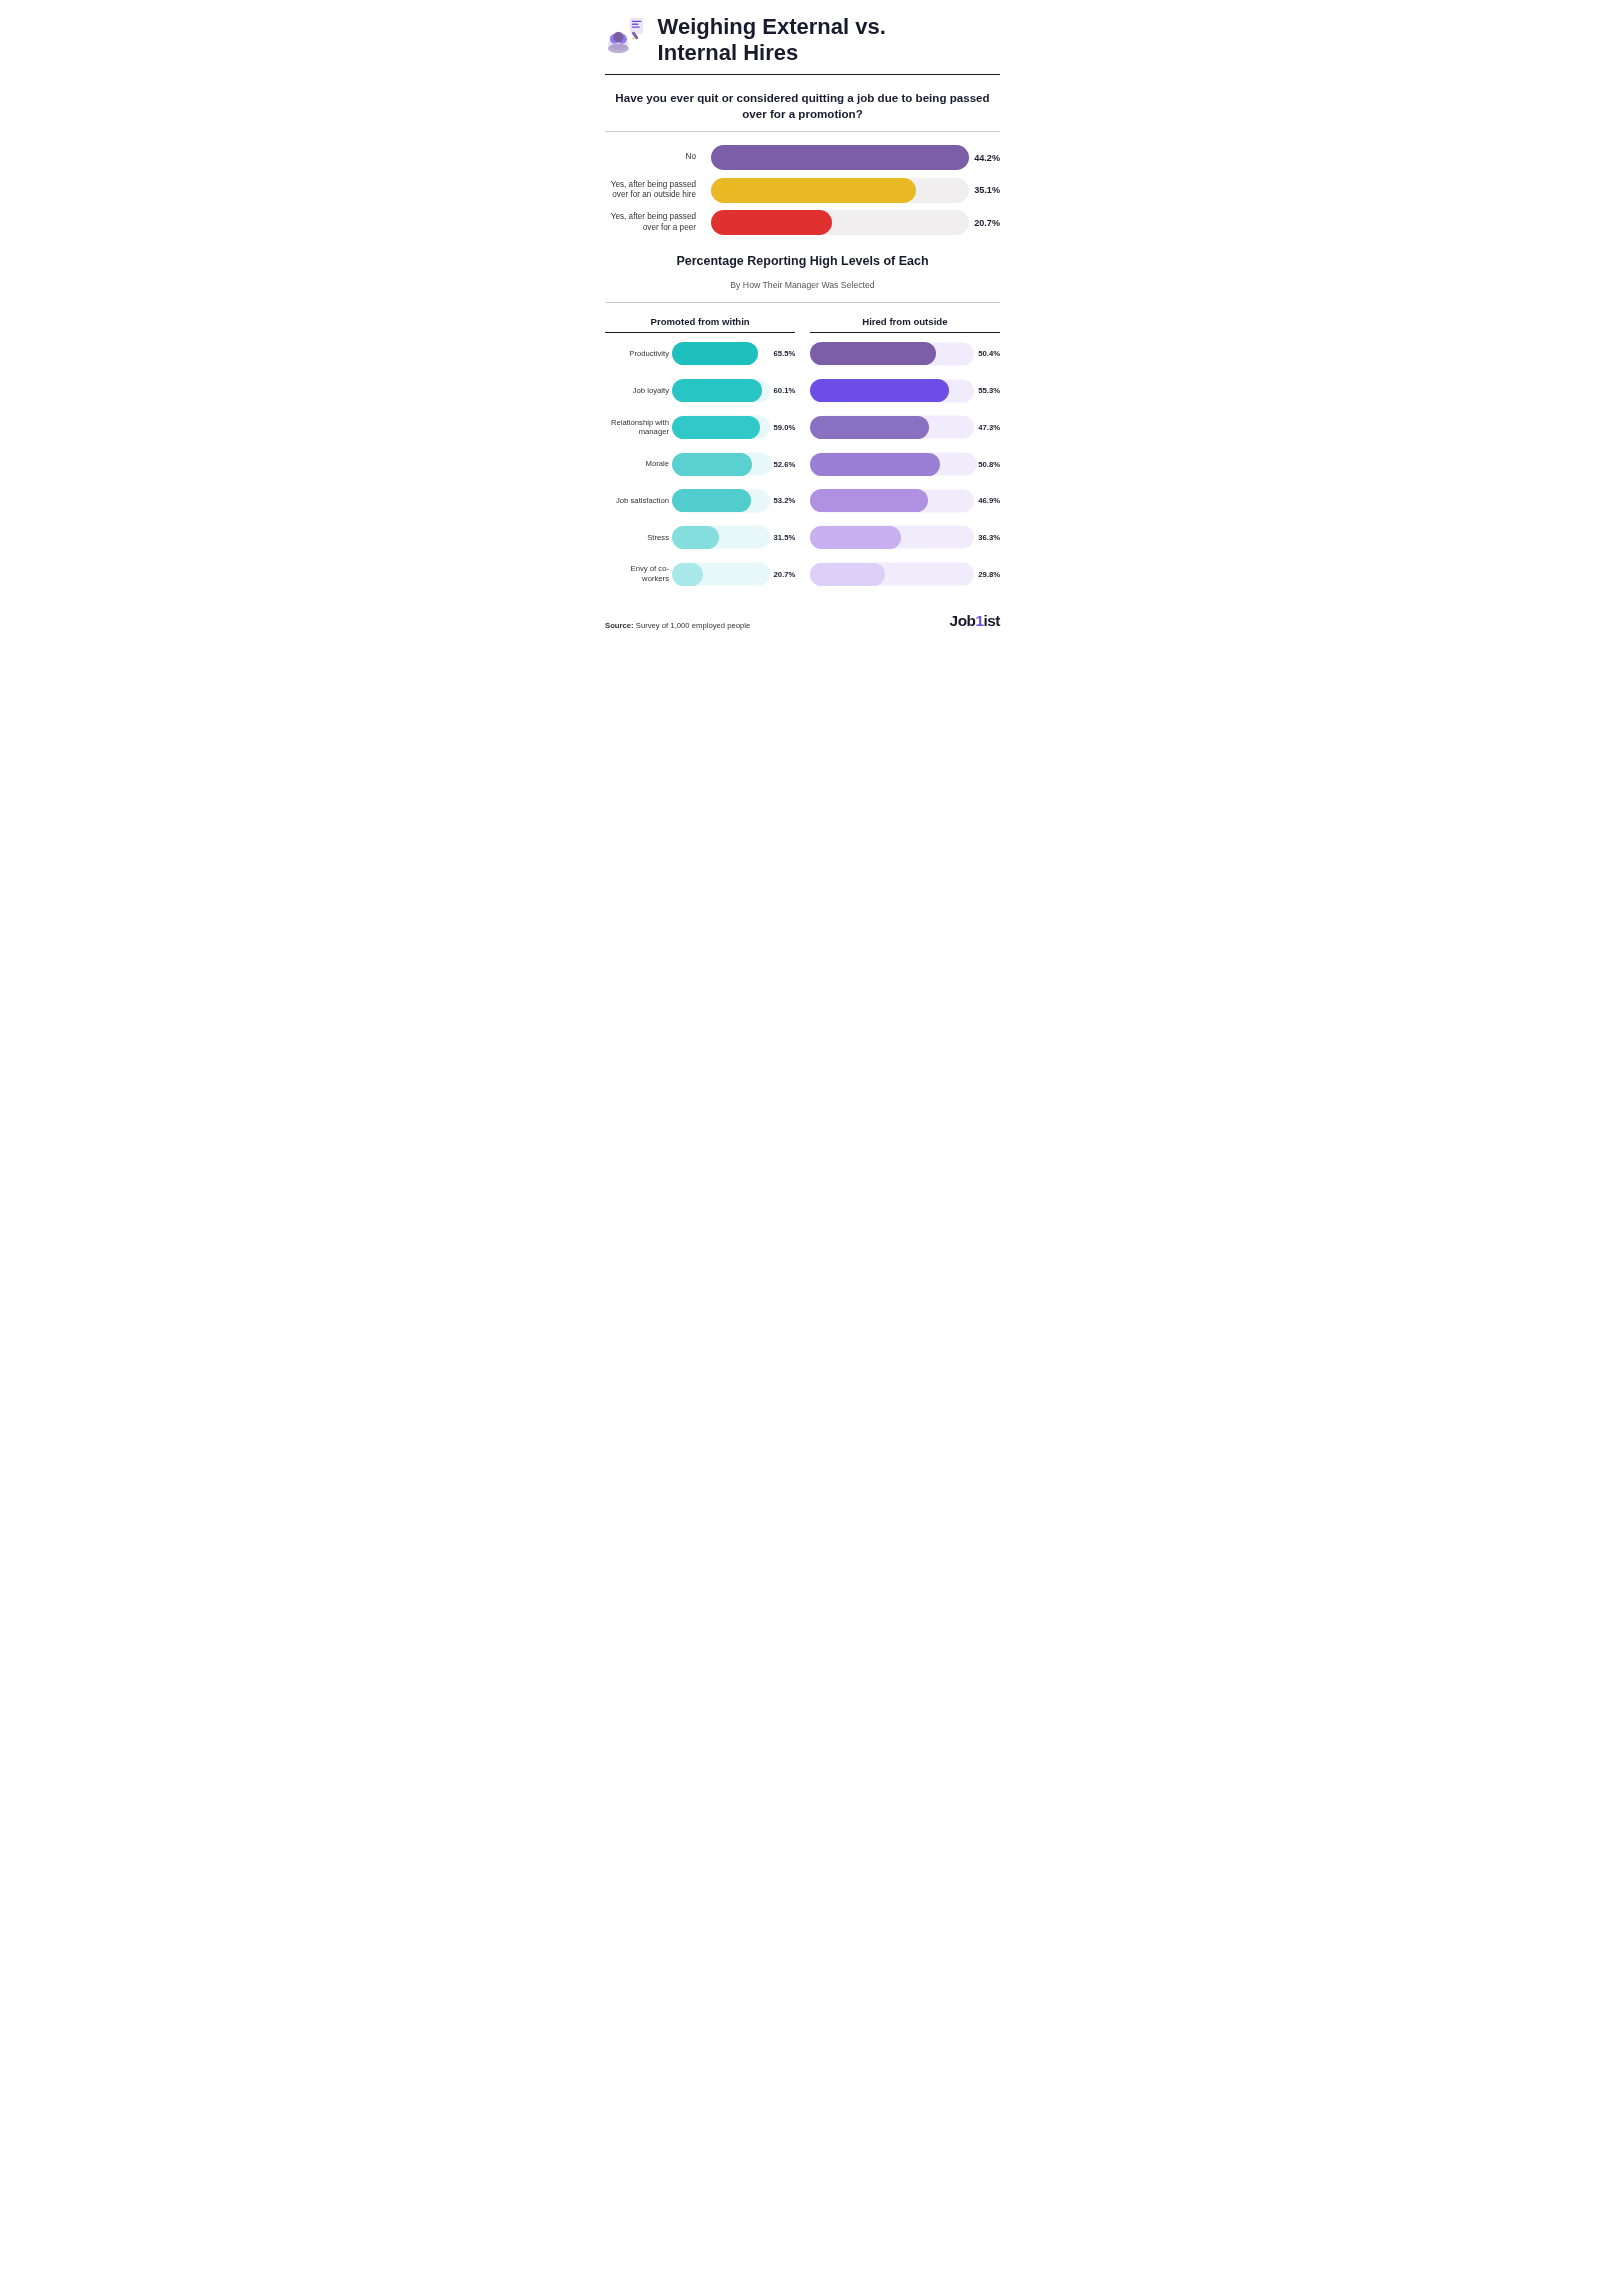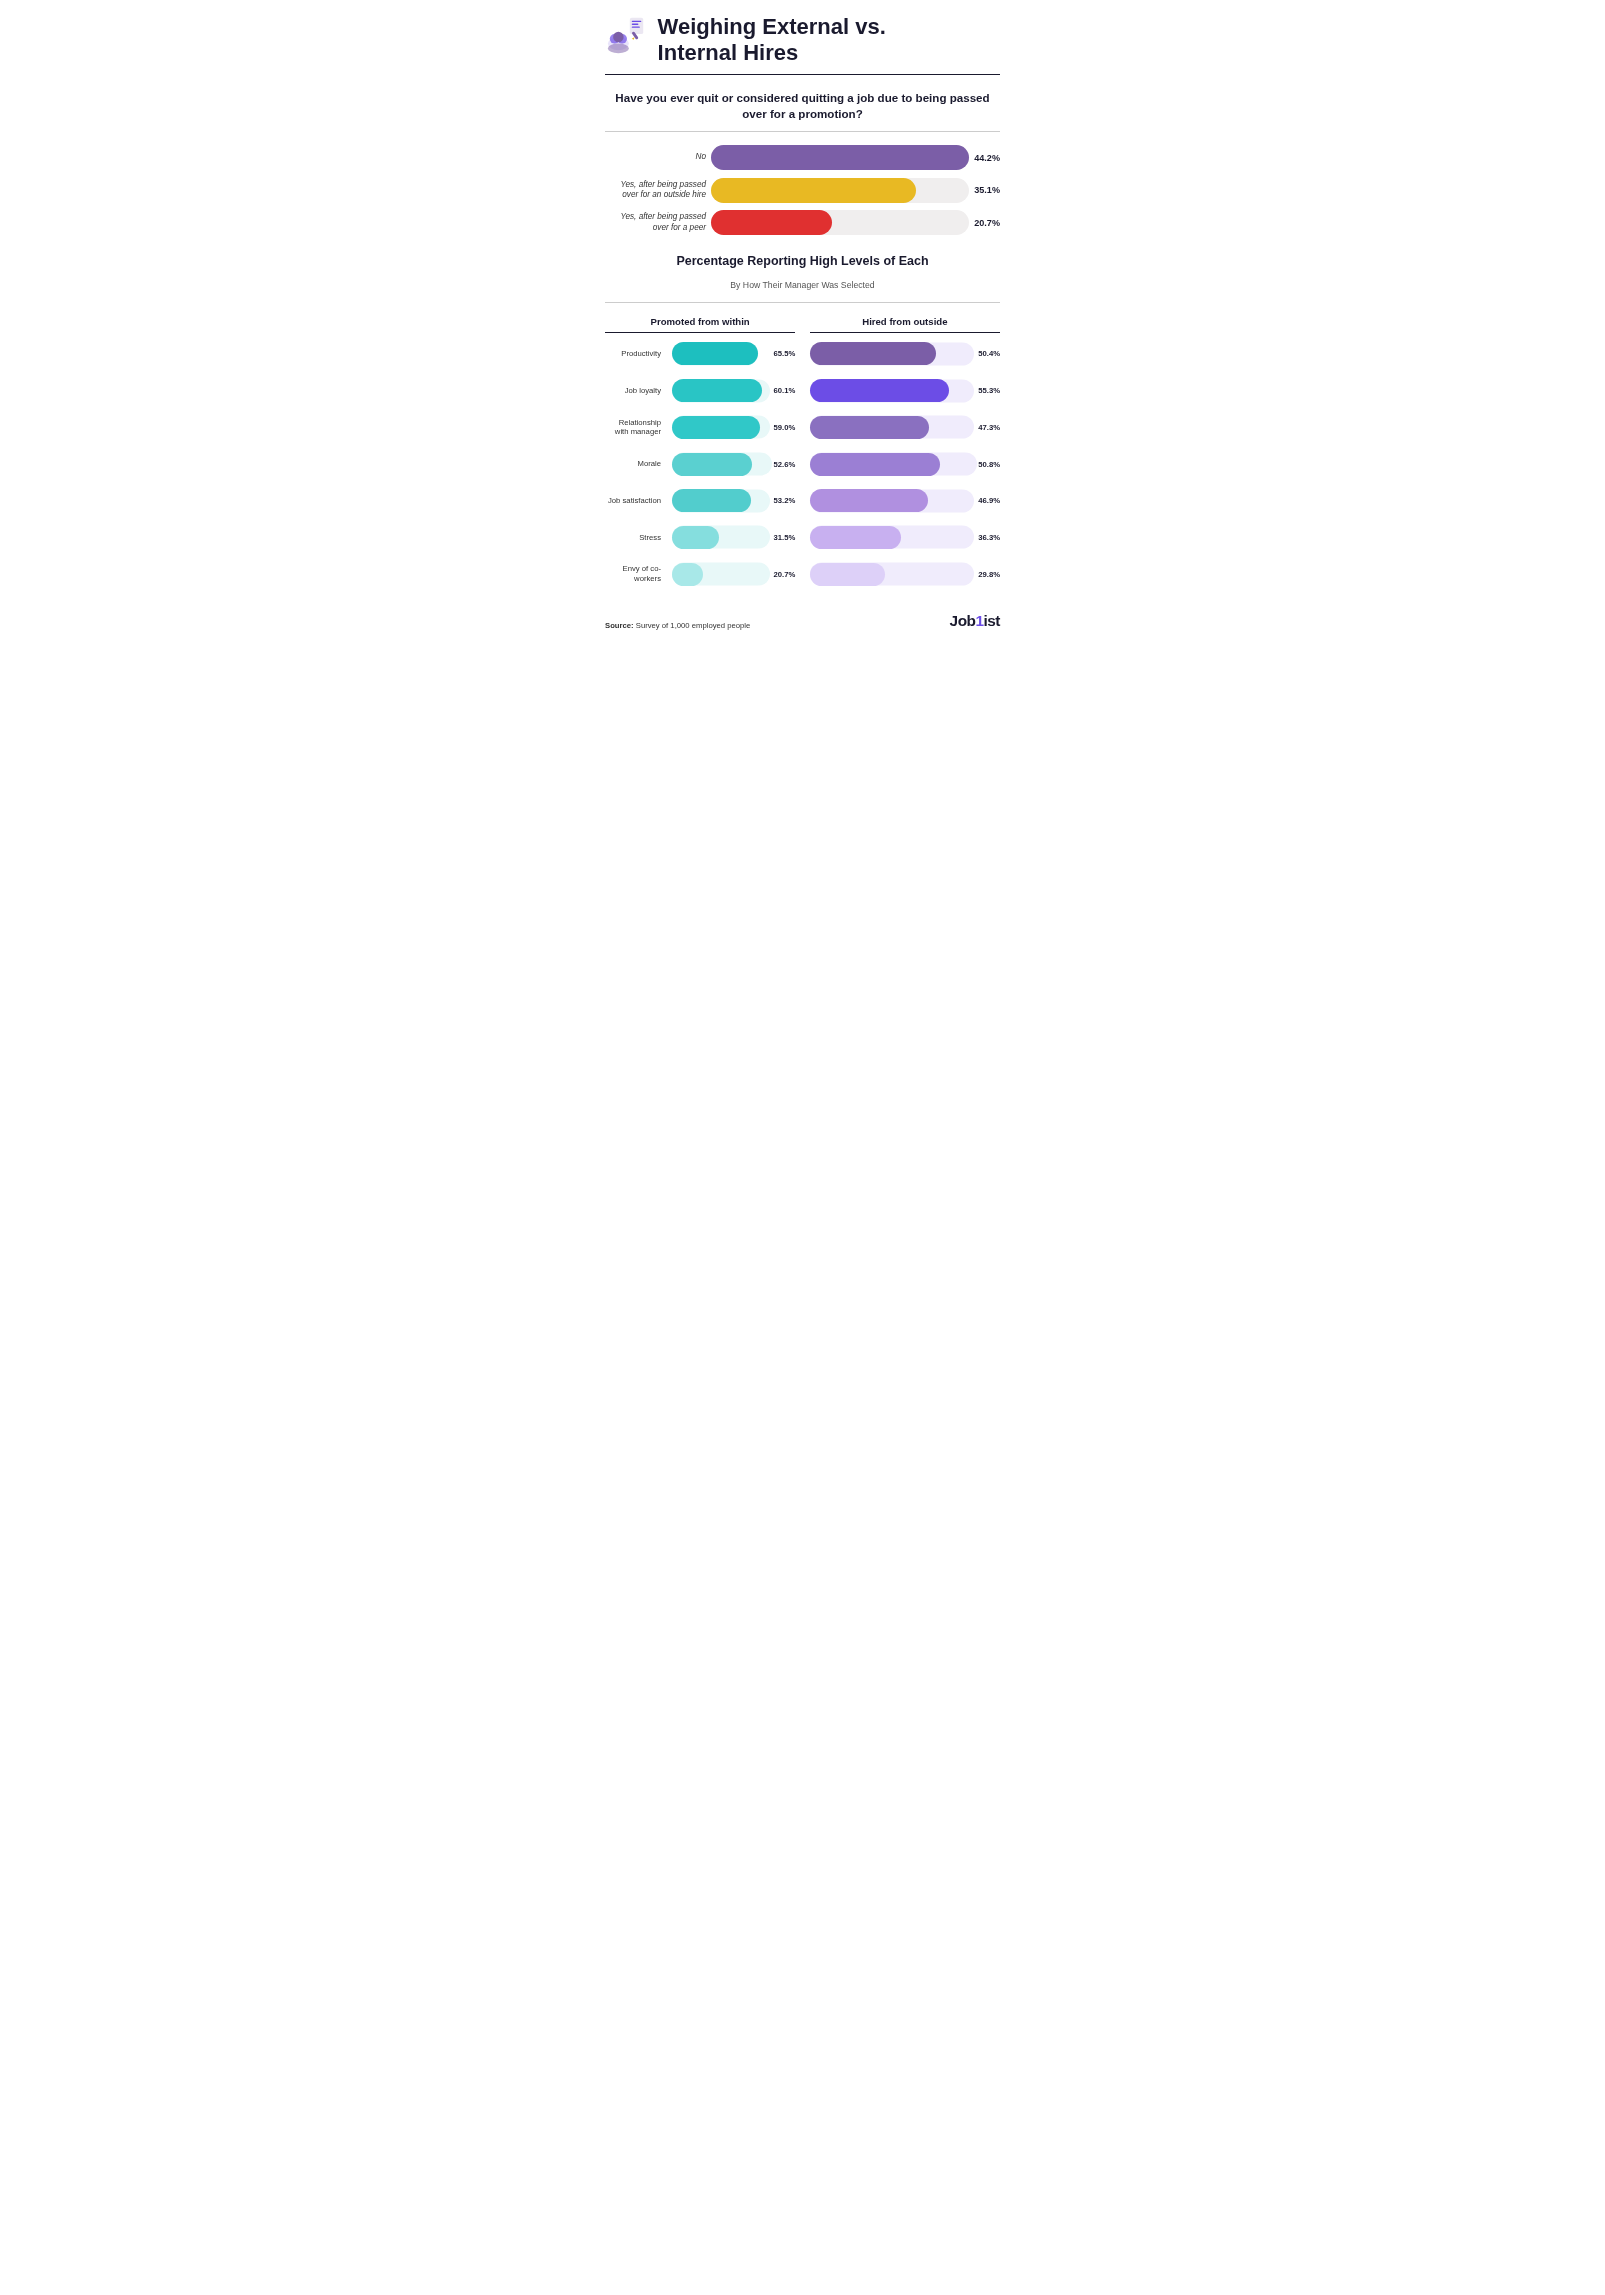--- a/index.html
+++ b/index.html
@@ -59,22 +59,21 @@
       align-items: center;
       margin-bottom: 7.7px;
     }
     .bar-label-1 {
       width: 106px;
       font-size: 8.2px;
       color: #333;
       flex-shrink: 0;
       line-height: 1.3;
       text-align: right;
-      padding-right: 5px;
-      font-style: italic;
+      padding-right: 15px;
     }
     .bar-track-1 {
       flex: 1;
       position: relative;
       height: 25px;
       display: flex;
       align-items: center;
     }
     .bar-fill-1 {
       height: 25px;
@@ -136,21 +135,21 @@
       min-height: 28px;
     }
     
     .bar-row-2-left .bar-label-2 {
       width: 67px;
       font-size: 7.7px;
       color: #333;
       flex-shrink: 0;
       line-height: 1.25;
       text-align: right;
-      padding-right: 11px;
+      padding-right: 3px;
     }
     .bar-container-2 {
       flex: 1;
       display: flex;
       align-items: center;
     }
     .bar-fill-2 {
       height: 23px;
       border-radius: 11.6px;
       display: flex;

